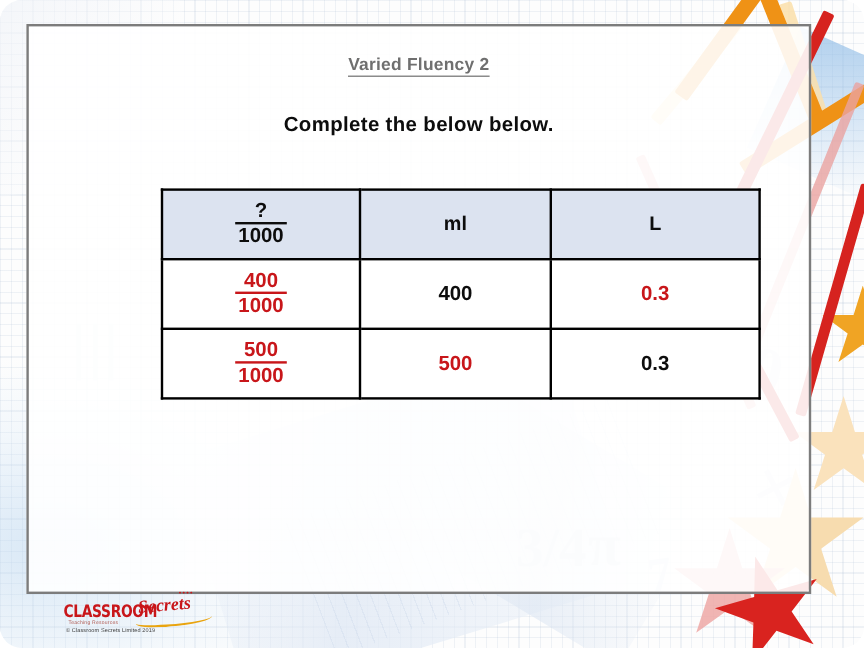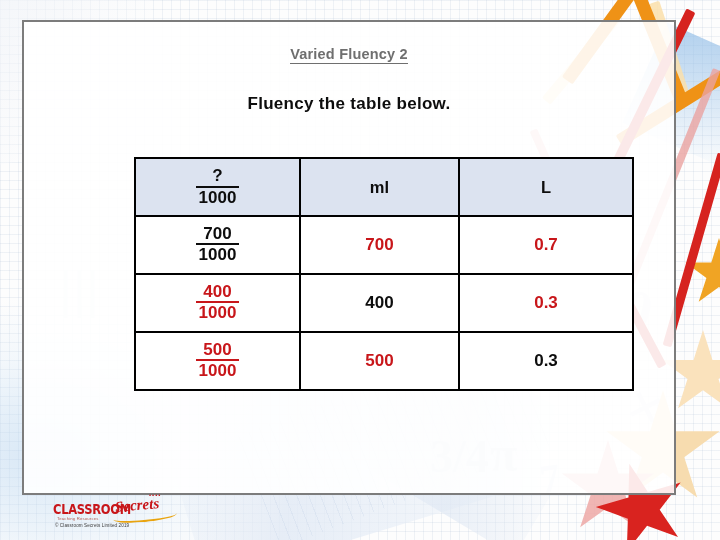--- a/index.html
+++ b/index.html
@@ -14,20 +14,21 @@
     background: #ffffff;
   }
 
   
   #slide {
     position: relative;
     width: 720px;
     height: 540px;
     background: #fdfdfd;
     overflow: hidden;
+    border-radius: 18px;
   }
 
   
   .bg-layer {
     position: absolute;
     pointer-events: none;
   }
 
   
   #bg-grid {
@@ -307,21 +308,21 @@
   <div class="red-stroke" id="red-stroke-2"></div>
   <div class="red-stroke" id="red-stroke-3"></div>
   <div class="star" id="star-red"></div>
 
   <div id="content-frame">
 
     <div id="slide-title">
       <span>Varied Fluency 2</span>
     </div>
 
-    <div id="instruction">Fluency the table below.</div>
+    <div id="instruction">Complete the below below.</div>
 
     <table id="fraction-table">
       <colgroup>
         <col class="col-fraction">
         <col class="col-ml">
         <col class="col-l">
       </colgroup>
       <thead>
         <tr>
           <th class="head-cell">
@@ -329,30 +330,20 @@
               <span class="num">?</span>
               <span class="den">1000</span>
             </span>
           </th>
           <th class="head-cell ink-black">ml</th>
           <th class="head-cell ink-black">L</th>
         </tr>
       </thead>
       <tbody>
 
-        <tr>
-          <td class="body-cell">
-            <span class="frac ink-black">
-              <span class="num">700</span>
-              <span class="den">1000</span>
-            </span>
-          </td>
-          <td class="body-cell ink-red">700</td>
-          <td class="body-cell ink-red">0.7</td>
-        </tr>
 
         <tr>
           <td class="body-cell">
             <span class="frac ink-red">
               <span class="num">400</span>
               <span class="den">1000</span>
             </span>
           </td>
           <td class="body-cell ink-black">400</td>
           <td class="body-cell ink-red">0.3</td>

